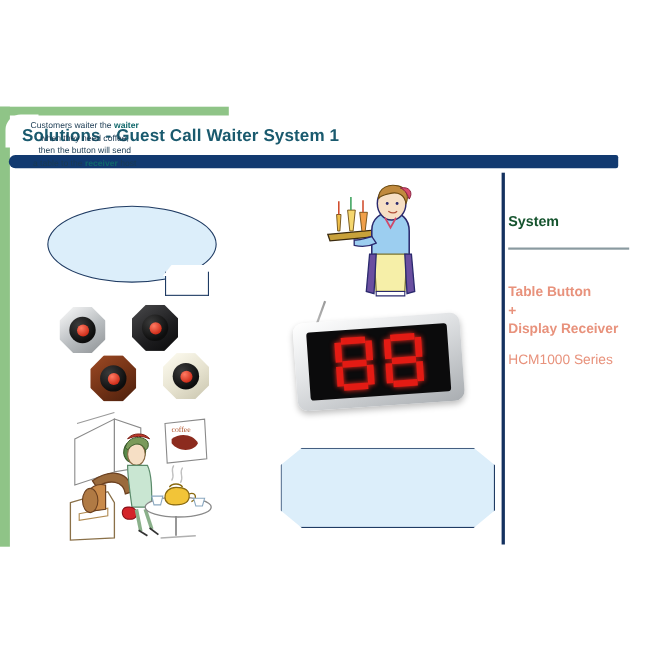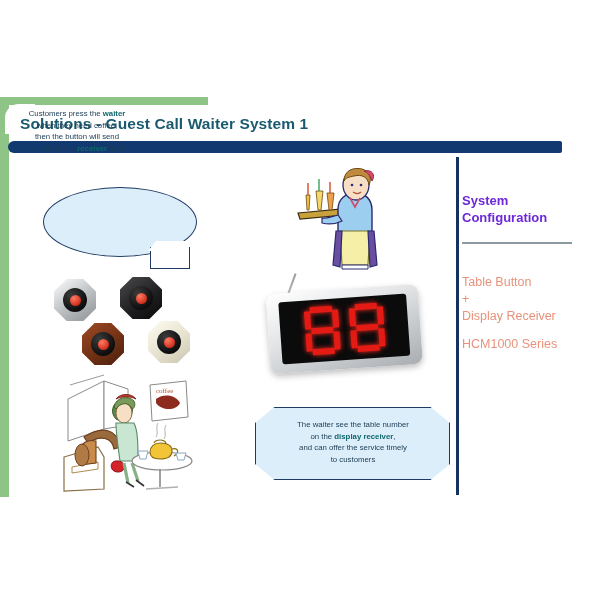--- a/index.html
+++ b/index.html
@@ -98,36 +98,36 @@
   }
 
   
   .right-panel {
     position: absolute;
     left: 462px;
     top: 95px;
     width: 132px;
   }
   .rp-heading {
-    color: #6d28d9;
+    color: #14532d;
     font-size: 13px;
     font-weight: bold;
     line-height: 17px;
   }
   .rp-rule {
     margin-top: 16px;
     width: 110px;
     height: 2px;
     background: #8a9aa0;
   }
   .rp-block {
     margin-top: 30px;
     color: #e8927c;
     font-size: 12.5px;
-    font-weight: normal;
+    font-weight: bold;
     line-height: 17px;
   }
   .rp-series {
     margin-top: 12px;
     color: #e8927c;
     font-size: 12.5px;
     font-weight: normal;
   }
 
   
@@ -285,21 +285,21 @@
     <div class="corner-round"></div>
 
     <div class="slide-title">Solutions - Guest Call Waiter System 1</div>
     <div class="title-rule"></div>
     <div class="vdivider"></div>
 
     <div class="bubble-1"></div>
     <div class="bubble-1-tail"></div>
     <div class="bubble-1-tail-cover"></div>
     <div class="bubble-1-text">
-      <span>Customers press the </span><b>waiter</b><br>
+      <span>Customers waiter the </span><b>waiter</b><br>
       <span>when they need coffee,</span><br>
       <span>then the button will send</span><br>
       <span>a table to the </span><b>receiver</b><span> host</span>
     </div>
 
     <div class="btn-group">
       <div class="call-btn btn-silver">
         <span class="ring">
             <span class="dot"></span>
           </span>
@@ -421,31 +421,24 @@
       <path d="M96 74 C98 70 106 70 108 74" fill="none" stroke="#8a6a10" stroke-width="1.2"></path>
 
       <path d="M80 82 L90 82 L88 90 L82 90 Z" fill="#ffffff" stroke="#8aa8c0" stroke-width="1"></path>
       <path d="M118 84 L128 84 L126 91 L120 91 Z" fill="#ffffff" stroke="#8aa8c0" stroke-width="1"></path>
 
       <path d="M98 68 C102 62 96 60 100 54" fill="none" stroke="#c0c0c0" stroke-width="1.2"></path>
       <path d="M106 70 C110 64 104 62 108 56" fill="none" stroke="#c0c0c0" stroke-width="1.2"></path>
     </svg>
 
     <div class="bubble-2"></div>
-    <div class="bubble-2-text">
-      <span>The waiter see the table number</span><br>
-      <span>on the </span><b>display receiver</b><span>,</span><br>
-      <span>and can offer the service timely</span><br>
-      <span>to customers</span>
-    </div>
 
     <div class="right-panel">
       <div class="rp-heading">
         <div>System</div>
-        <div>Configuration</div>
       </div>
       <div class="rp-rule"></div>
       <div class="rp-block">
         <div>Table Button</div>
         <div>+</div>
         <div>Display Receiver</div>
       </div>
       <div class="rp-series">HCM1000 Series</div>
     </div>
 

